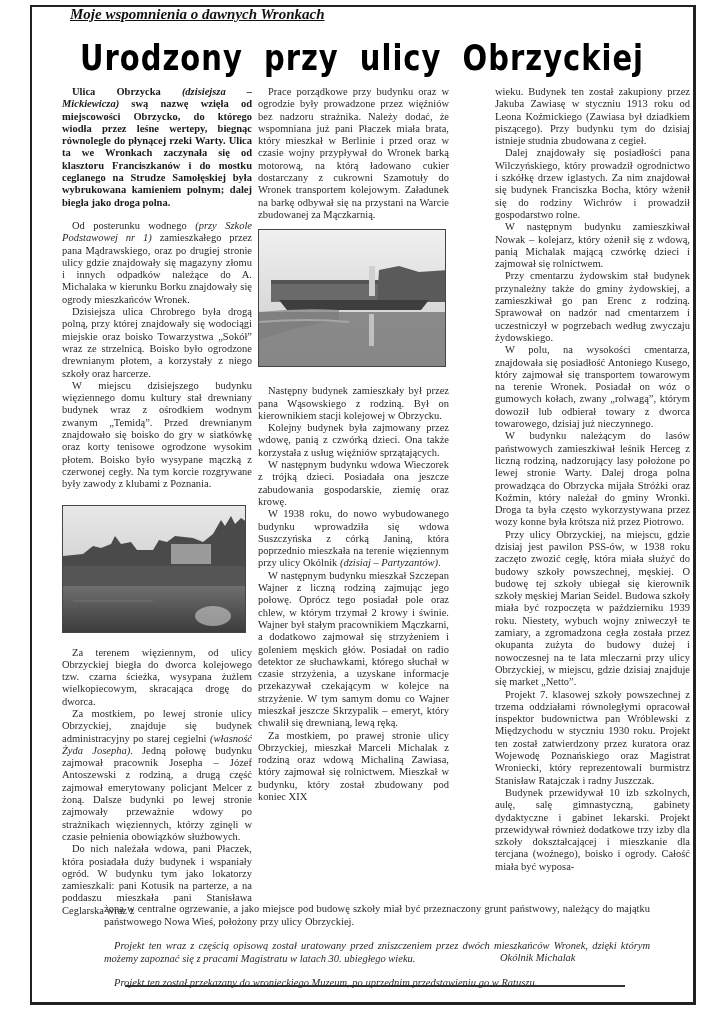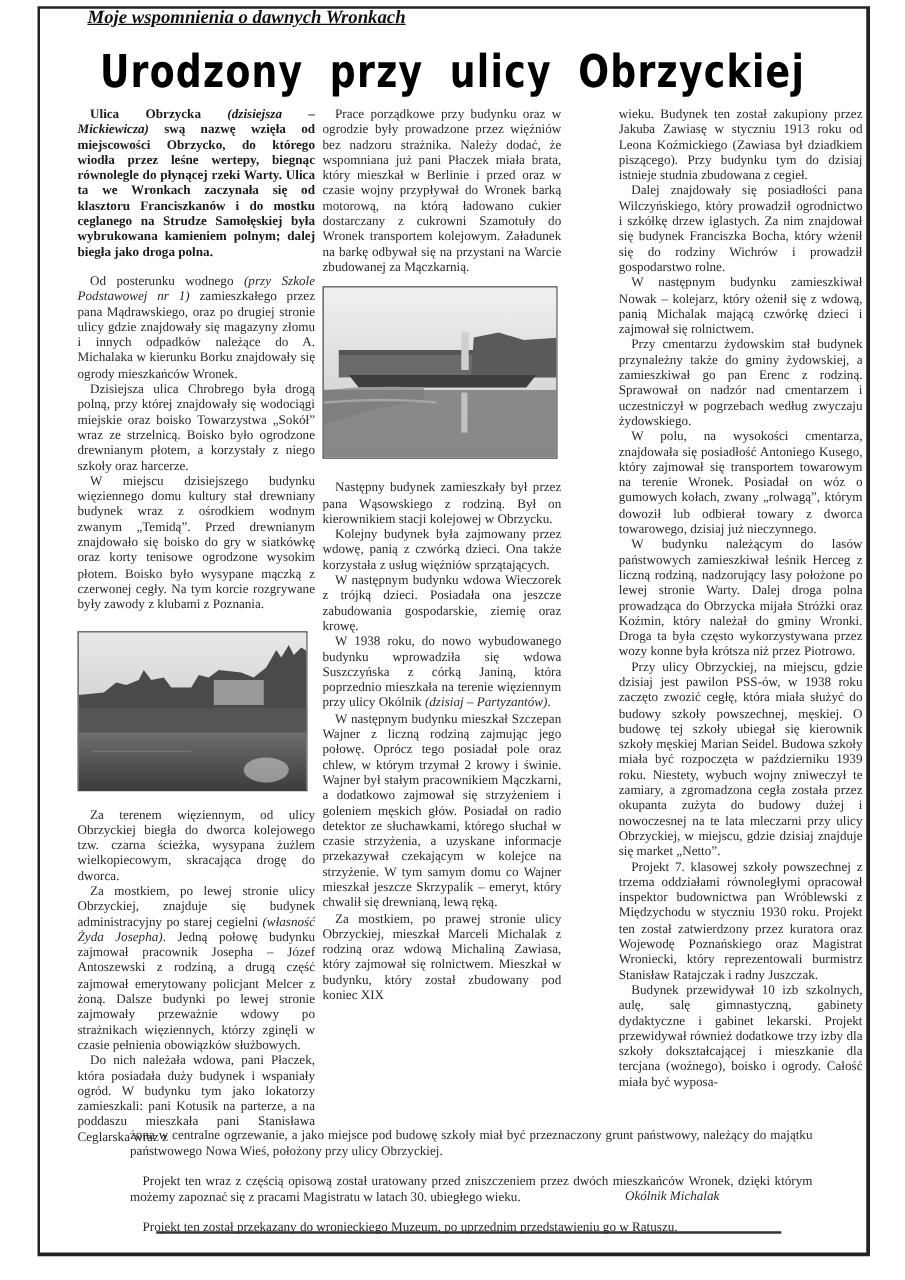--- a/index.html
+++ b/index.html
@@ -12,21 +12,21 @@
   .c1 { left:62px; }
   .c2 { left:258px; width:191px; }
   .c3 { left:463px; width:195px;margin-left:32px; }
   .lead { font-weight:bold; color:#1a1a1a; margin-bottom:11px !important; }
   .lead i { font-weight:bold; }
   .photo { position:relative; border:1px solid #444; box-sizing:border-box; overflow:hidden; }
   .photo1 { width:184px; height:128px; margin:14px 0 14px 0; }
   .photo2 { width:188px; height:138px; margin:8px 0 18px 0; }
   .bottom { position:absolute; left:92px; top:891px; width:570px; font-size:10.5px; line-height:12.6px; color:#2a2a2a; text-align:justify; }
   .bottom p { margin:12px; }
-  .bottom p.ind { text-indent:10px; }
+  .bottom p.ind { text-indent:10px;font-style:italic; }
   .author { position:absolute; left:500px; top:952px; font-style:italic; font-size:10.5px; color:#2a2a2a; }
   .rule { position:absolute; left:125px; top:985px; width:500px; height:2px; background:#333; }
 </style>
 </head>
 <body>
 
 <div class="frame"></div>
 
 <p class="series">Moje wspomnienia o dawnych Wronkach</p>
 <h1 class="headline">Urodzony przy ulicy Obrzyckiej</h1>

